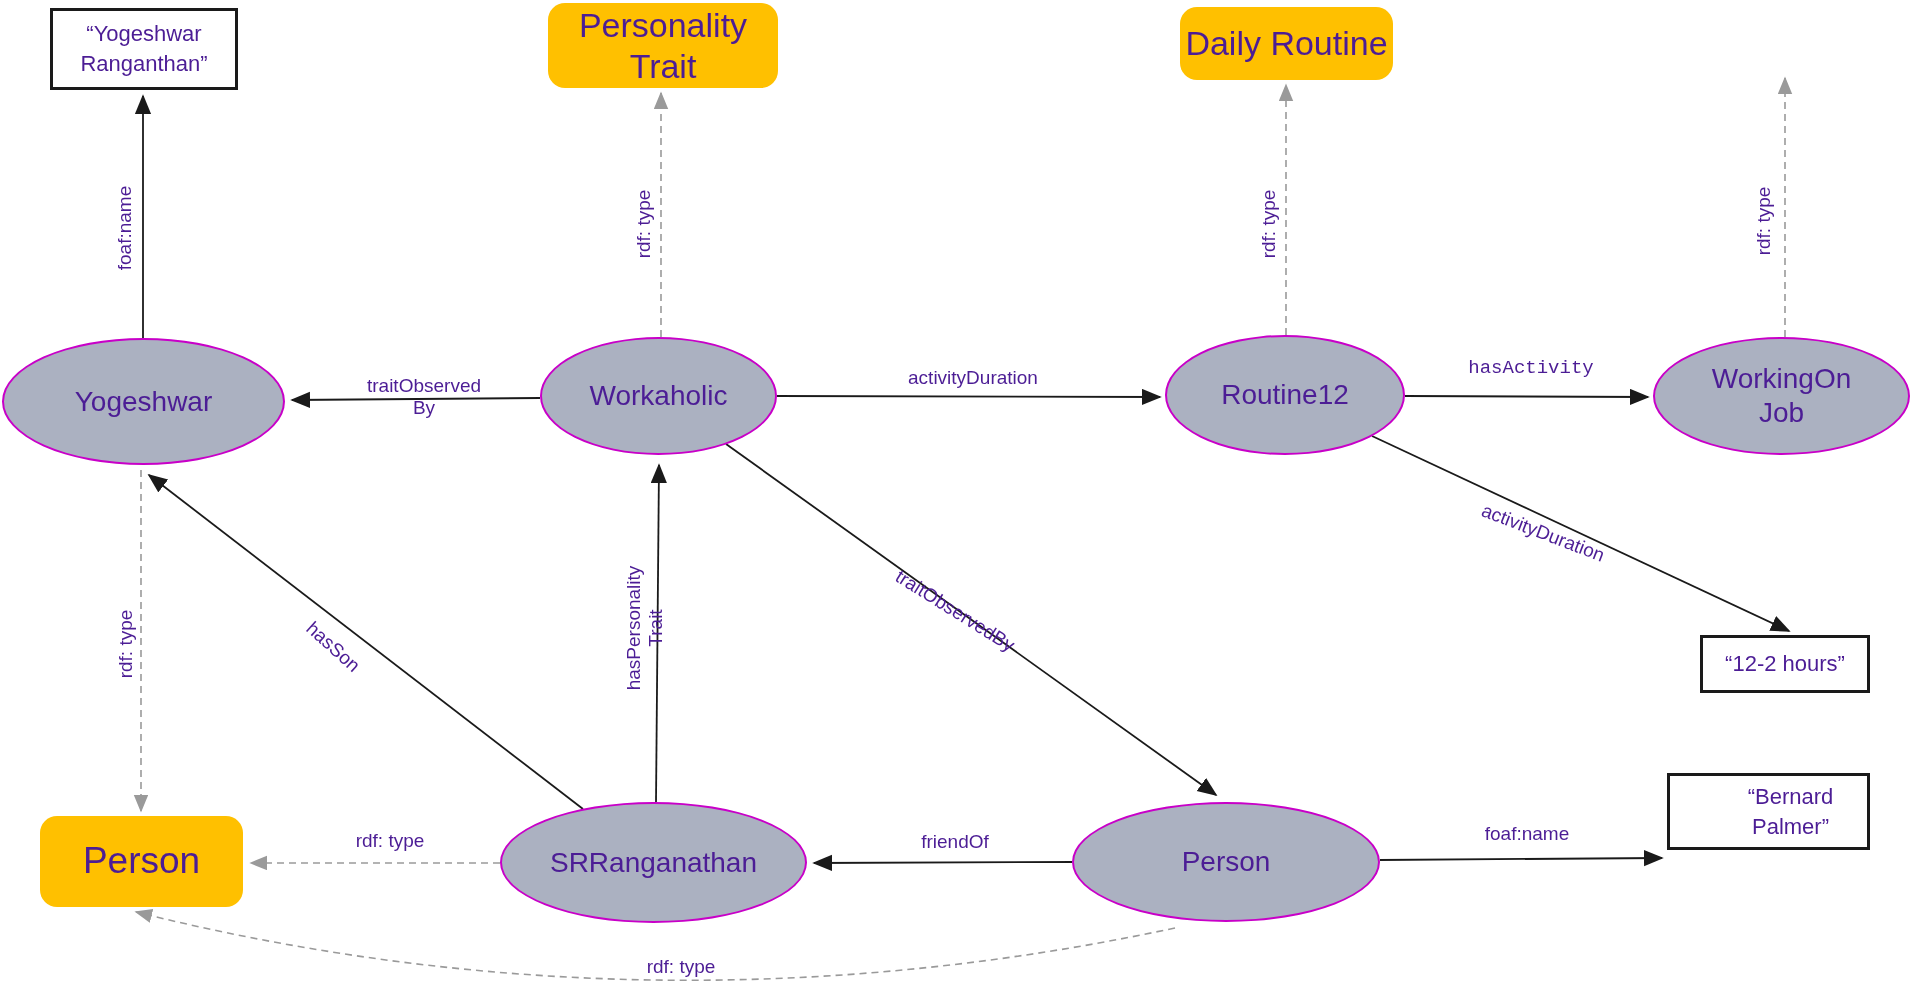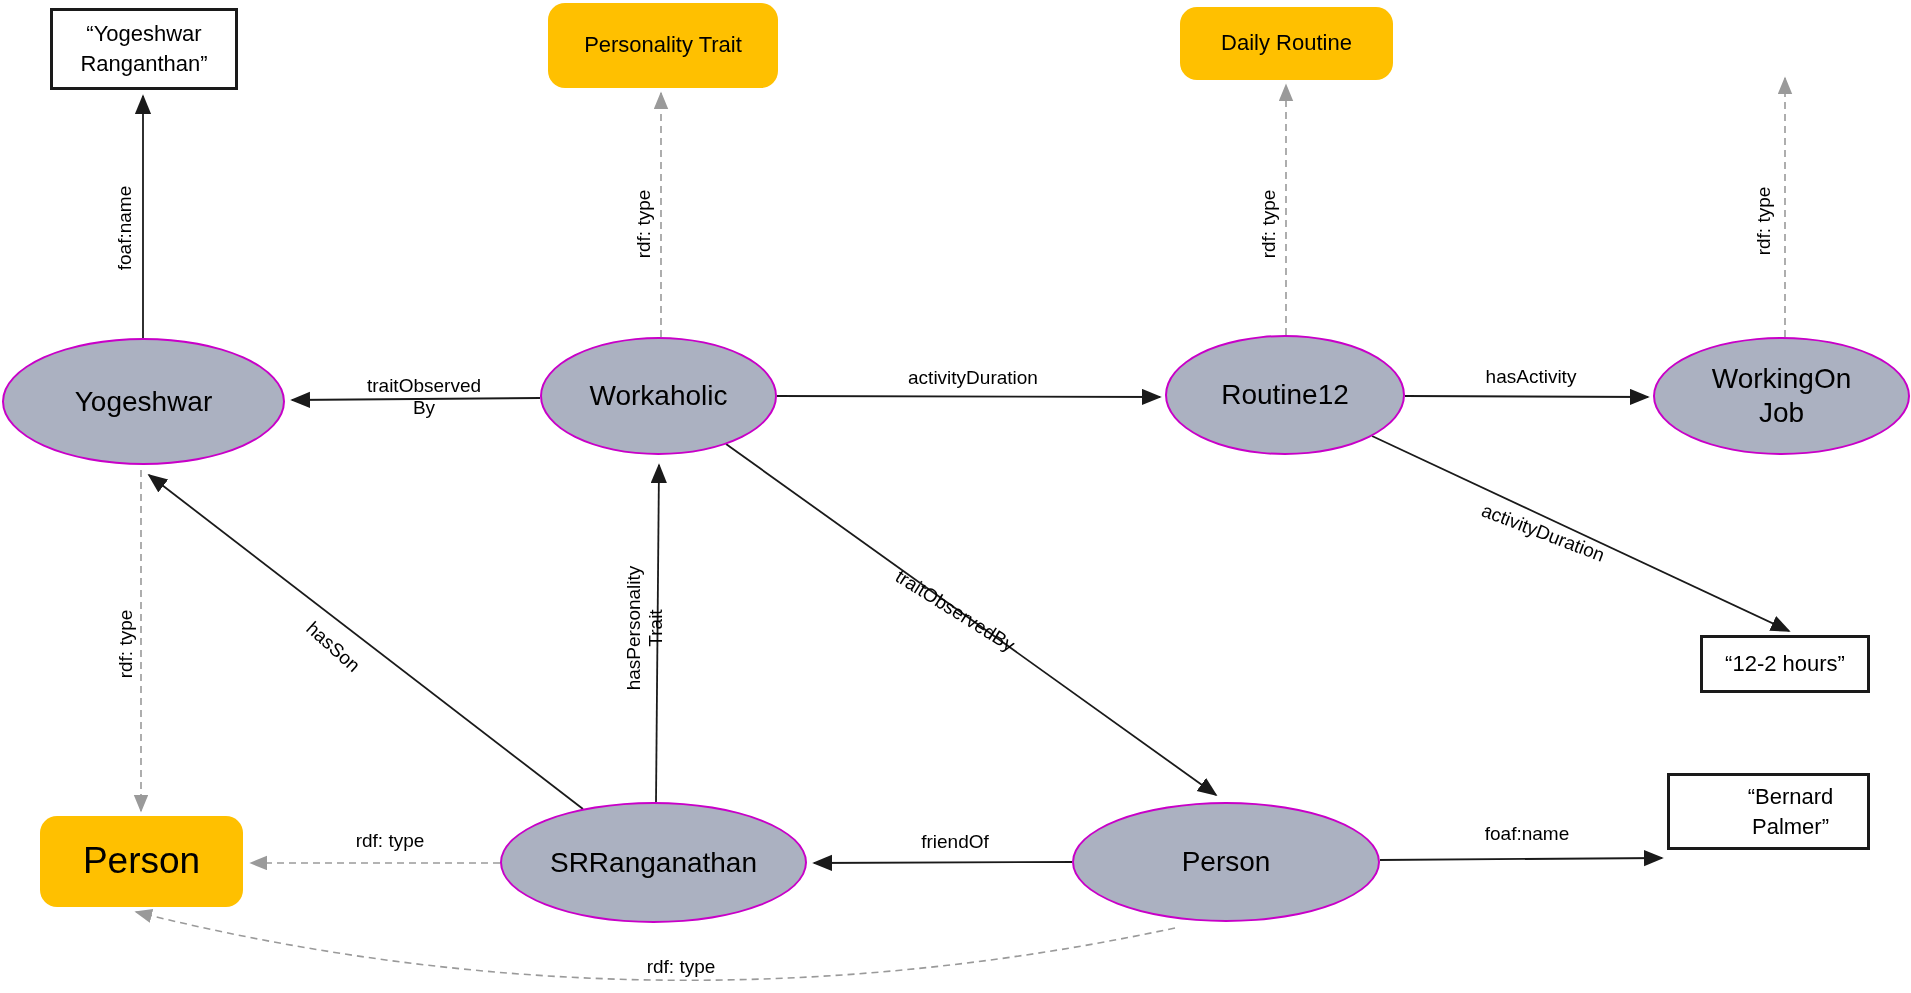--- a/index.html
+++ b/index.html
@@ -1,32 +1,32 @@
 <!DOCTYPE html>
 <html><head>
 <meta charset="utf-8">
 <style>
   html,body{margin:0;padding:0;background:#ffffff;}
   .canvas{
     position:relative;width:1911px;height:993px;background:#ffffff;overflow:hidden;
-    font-family:"Liberation Sans", sans-serif;color:#000000;
+    font-family:"Liberation Sans", sans-serif;color:#4c1d95;
   }
   .edges{position:absolute;left:0;top:0;width:1911px;height:993px;}
   .edge-solid{stroke:#1a1a1a;stroke-width:1.8;fill:none;}
   .edge-dashed{stroke:#9a9a9a;stroke-width:1.6;stroke-dasharray:7 5;fill:none;}
   .node{
     position:absolute;display:flex;align-items:center;justify-content:center;
     text-align:center;white-space:pre-line;box-sizing:border-box;line-height:1.2;
   }
   .ellipse{
     background:#ABB1C1;border:2.5px solid #C800C8;border-radius:50%;
     font-size:28px;
   }
   .classbox{
-    background:#FFC000;border-radius:17px;font-size:22px;
+    background:#FFC000;border-radius:17px;font-size:34px;
   }
   .literal{
     background:#ffffff;border:3px solid #1a1a1a;font-size:22px;line-height:1.35;
   }
   .edge-label{
     position:absolute;font-size:19px;line-height:1.15;text-align:center;
     white-space:pre-line;transform:translate(-50%,-50%);
   }
   .rot-ccw{transform:translate(-50%,-50%) rotate(-90deg);}
   .rot21{transform:translate(-50%,-50%) rotate(21deg);}
@@ -84,21 +84,21 @@
   <div class="node ellipse" style="left:500px;top:802px;width:307px;height:121px;">SRRanganathan</div>
   <div class="node ellipse" style="left:1072px;top:802px;width:308px;height:120px;">Person</div>
 
   <div class="edge-label rot-ccw" style="left:125px;top:228px;">foaf:name</div>
   <div class="edge-label rot-ccw" style="left:644px;top:224px;">rdf: type</div>
   <div class="edge-label rot-ccw" style="left:1269px;top:224px;">rdf: type</div>
   <div class="edge-label rot-ccw" style="left:1764px;top:221px;">rdf: type</div>
   <div class="edge-label" style="left:424px;top:397px;">traitObserved
 By</div>
   <div class="edge-label" style="left:973px;top:378px;">activityDuration</div>
-  <div class="edge-label" style="left:1531px;top:377px;">hasActivity</div>
+  <div class="edge-label" style="left:1531px;top:369px;font-family:Liberation Mono, monospace;">hasActivity</div>
   <div class="edge-label rot21" style="left:1543px;top:533px;">activityDuration</div>
   <div class="edge-label rot42" style="left:333px;top:647px;">hasSon</div>
   <div class="edge-label rot-ccw" style="left:126px;top:644px;">rdf: type</div>
   <div class="edge-label rot-ccw" style="left:645px;top:628px;">hasPersonality
 Trait</div>
   <div class="edge-label rot32" style="left:955px;top:611px;">traitObservedBy</div>
   <div class="edge-label" style="left:955px;top:842px;">friendOf</div>
   <div class="edge-label" style="left:1527px;top:834px;">foaf:name</div>
   <div class="edge-label" style="left:390px;top:841px;">rdf: type</div>
   <div class="edge-label" style="left:681px;top:967px;">rdf: type</div>

